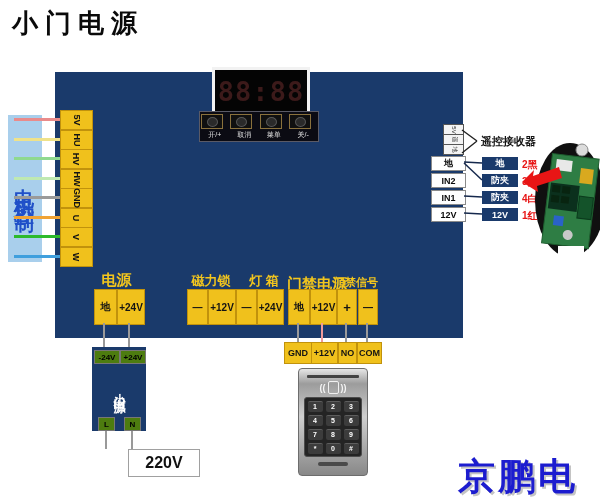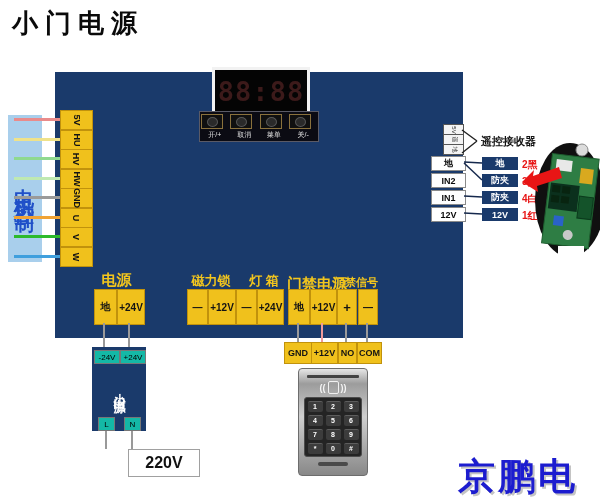--- a/index.html
+++ b/index.html
@@ -48,21 +48,21 @@
   .io-note{color:#e81515;font-weight:bold;font-size:10px;white-space:nowrap;}
   .rc-cell{background:#f4f4f4;border:1px solid #555;display:flex;align-items:center;justify-content:center;}
   .rc-cell span{transform:rotate(90deg);font-size:6px;color:#222;white-space:nowrap;}
   .rc-label{font-size:11px;color:#111;font-weight:600;white-space:nowrap;}
 
   
   .vwire{width:2px;background:#999;}
 
   
   .psu{background:#1a3a6b;}
-  .psu-tag{background:#14b8a6;border:1px solid #777;color:#000;font-weight:normal;font-size:8px;
+  .psu-tag{background:#4d7c0f;border:1px solid #777;color:#000;font-weight:bold;font-size:8px;
            display:flex;align-items:center;justify-content:center;}
   .psu-label{display:flex;align-items:center;justify-content:center;}
   .psu-label span{writing-mode:vertical-rl;color:#fff;font-weight:bold;font-size:12px;letter-spacing:3px;}
   .mains{background:#fff;border:1px solid #a0a0a0;display:flex;align-items:center;justify-content:center;
          font-weight:bold;font-size:16px;color:#111;}
 
   
   .keypad-body{background:linear-gradient(180deg,#e6e6e6 0%,#9c9c9c 14%,#cfcfcf 45%,#888 100%);
                border:1px solid #6d6d6d;border-radius:4px;}
   .kp-titlebar{background:rgba(45,45,45,.85);height:3px;border-radius:1px;}

